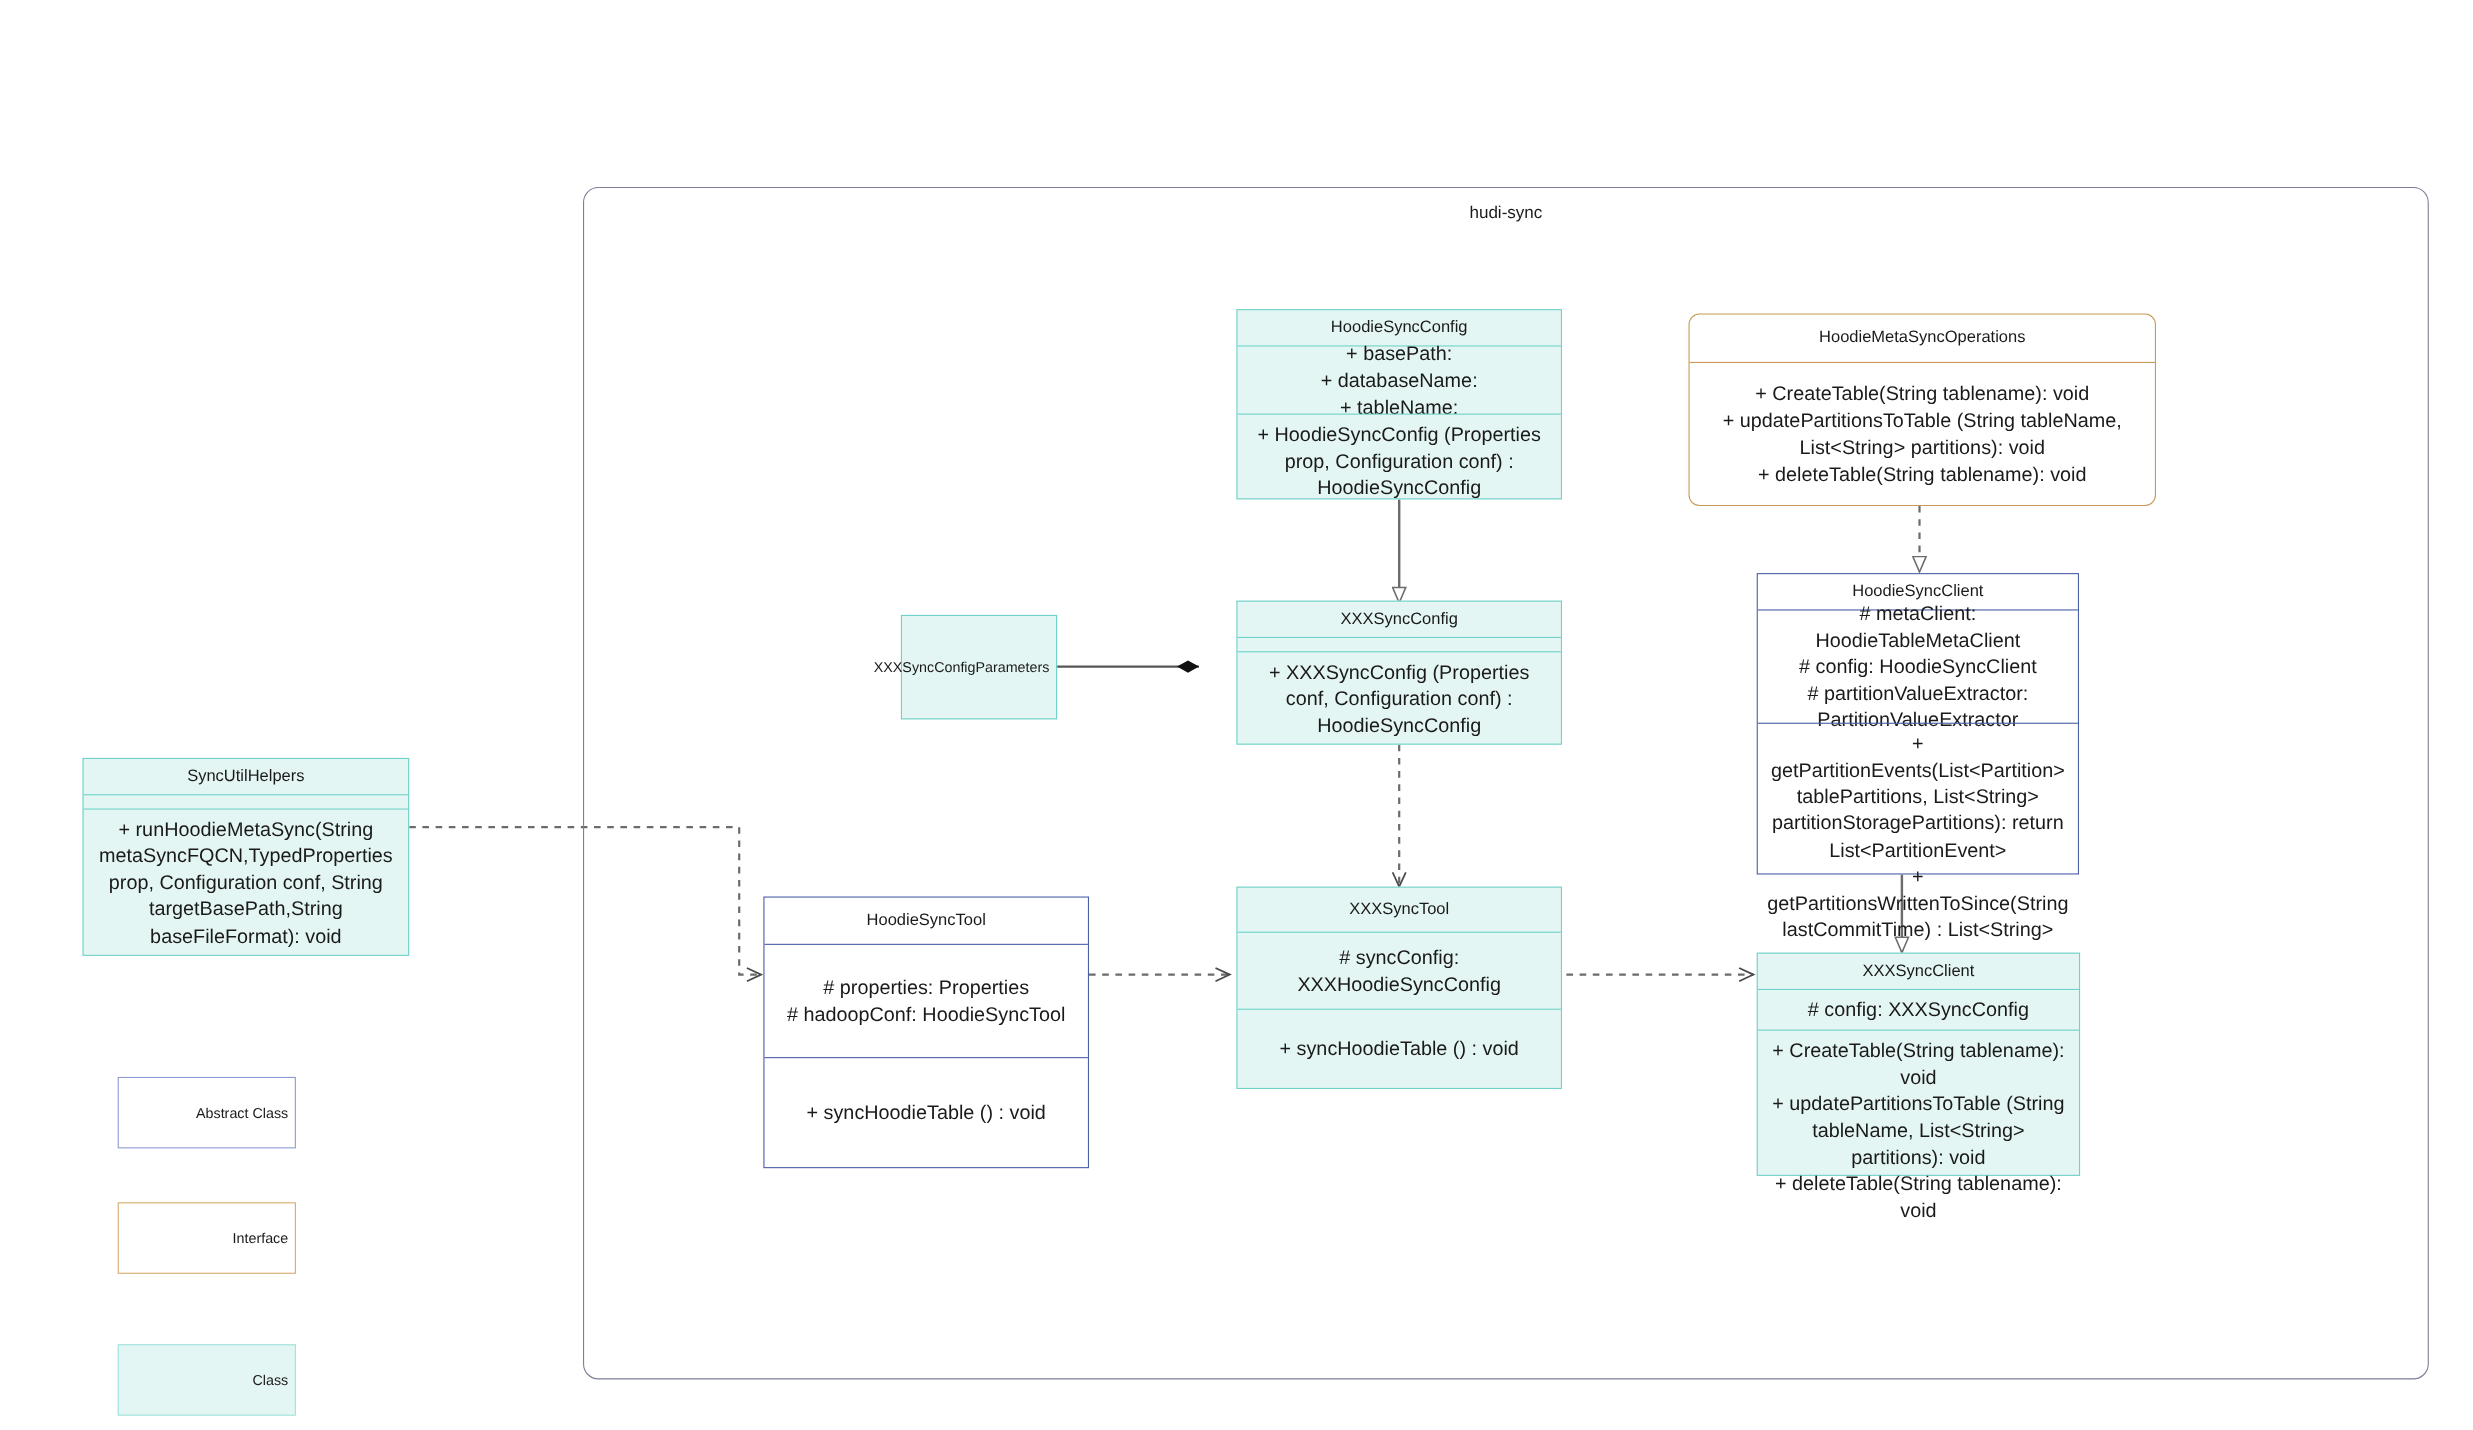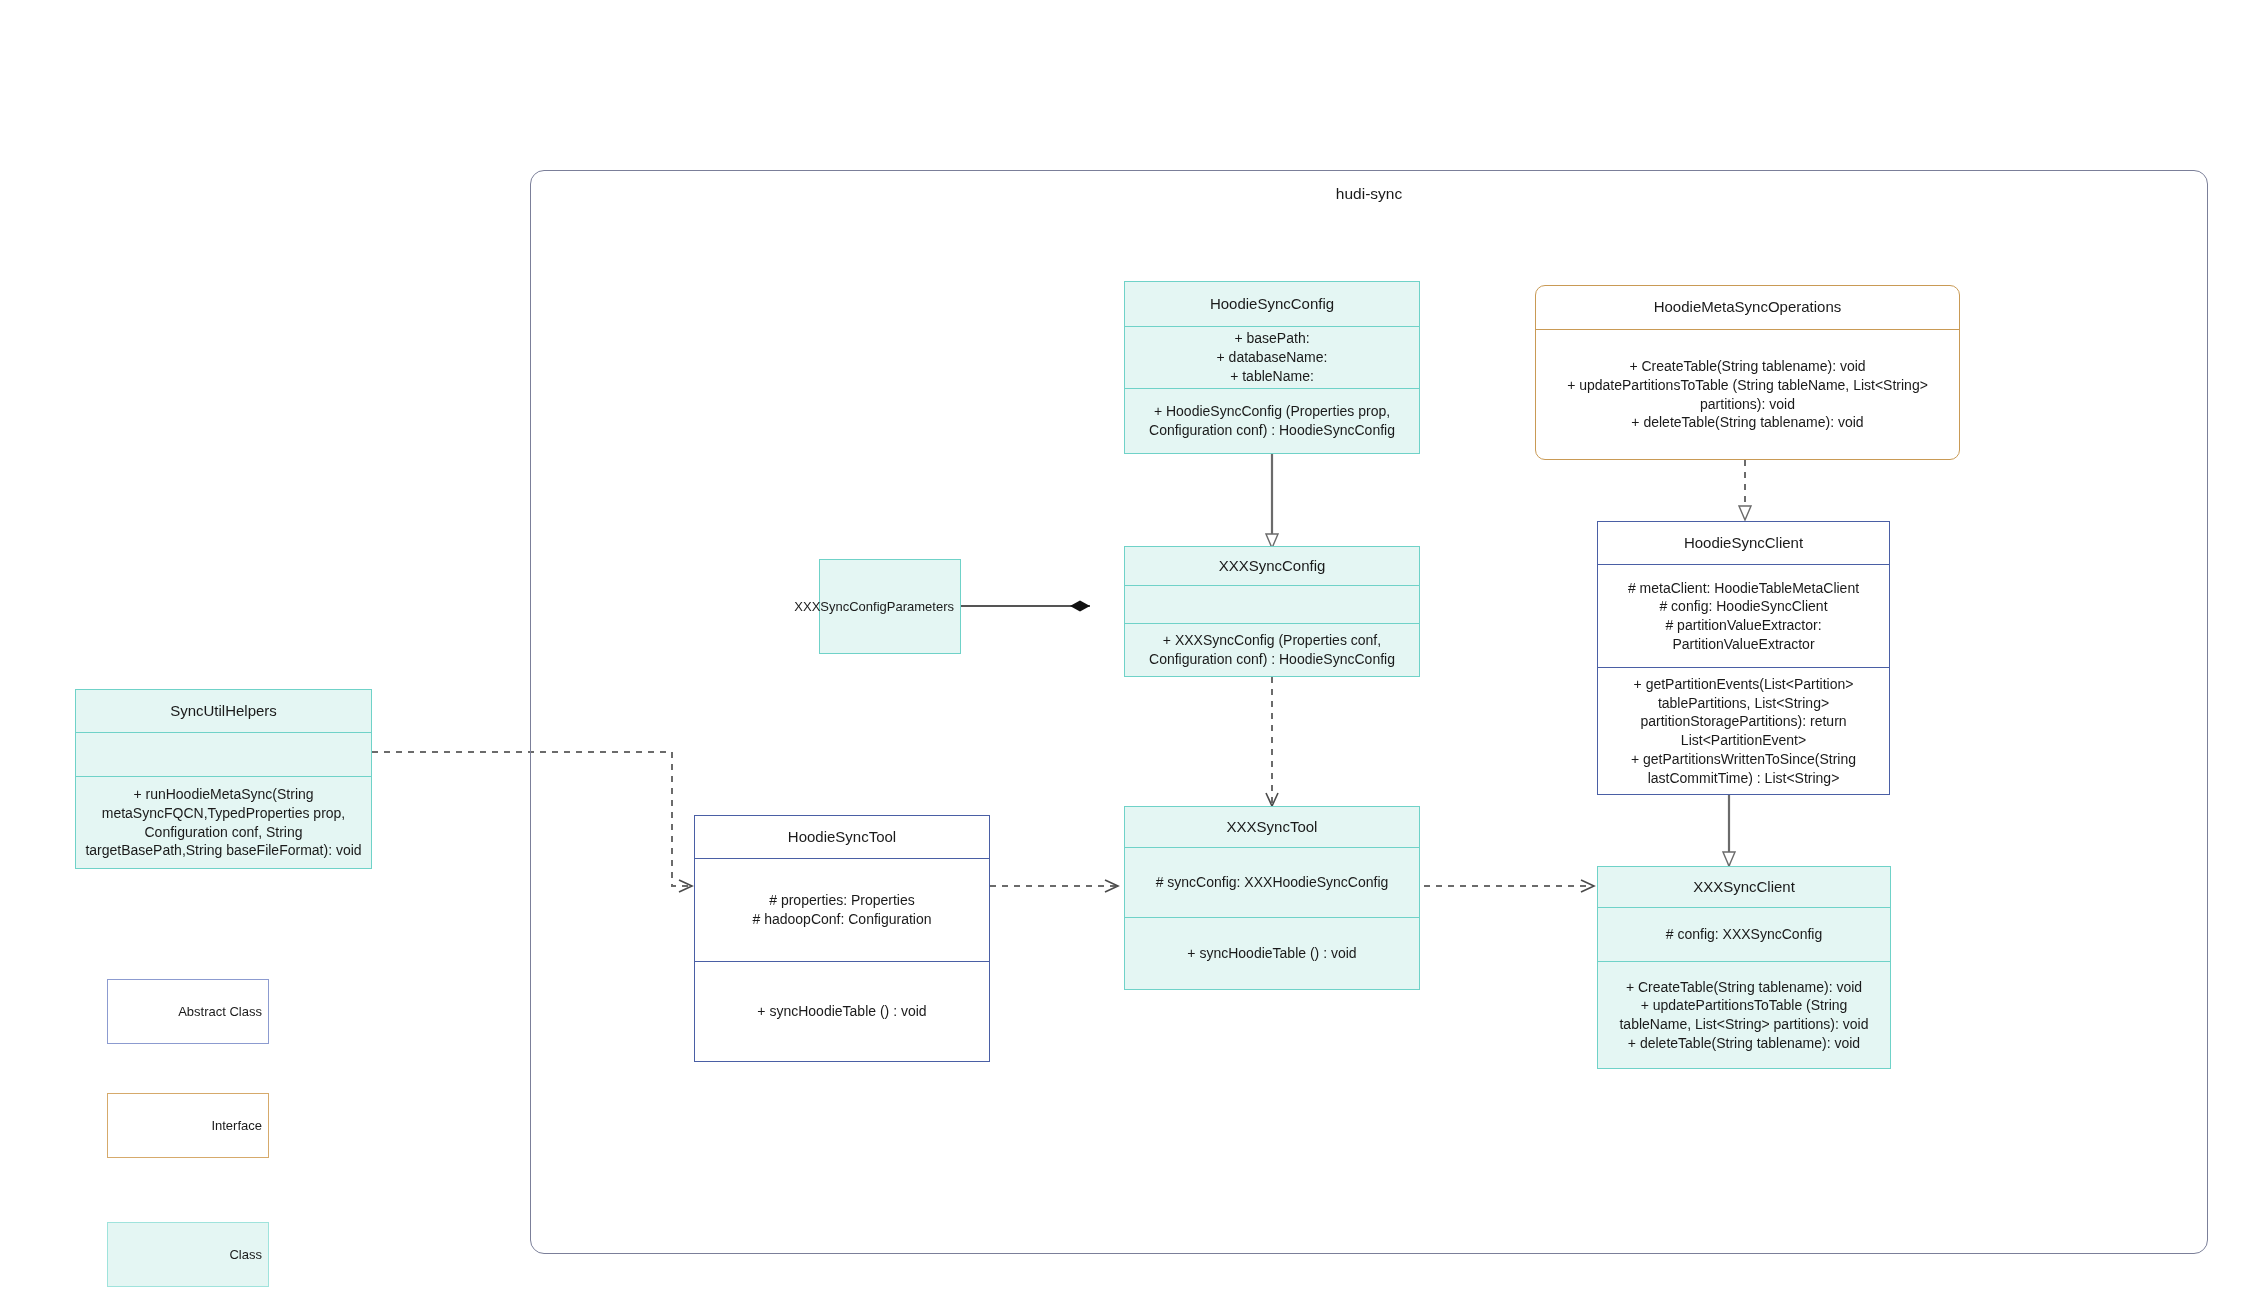--- a/index.html
+++ b/index.html
@@ -48,21 +48,21 @@
     flex-direction:column;
   }
   .umlbox .sect{
     box-sizing:border-box;
     display:flex;
     align-items:center;
     justify-content:center;
     padding:6px 8px;
     text-align:center;
     line-height:1.34;
-    font-size:14px;
+    font-size:18px;
     white-space:pre-line;
   }
   .umlbox .sect + .sect{ border-top:1.6px solid #6fd2c8; }
   .umlbox .name{ font-size:15px; }
 
   
   .umlbox.abstract{ border-color:#4a5fa5; background:#ffffff; }
   .umlbox.abstract .sect + .sect{ border-top-color:#4a5fa5; }
 
   
@@ -178,21 +178,21 @@
 
   <div class="umlbox" style="left:75px;top:689px;width:297px;height:180px;">
     <div class="sect name" style="height:42px;">SyncUtilHelpers</div>
     <div class="sect" style="height:44px;"></div>
     <div class="sect" style="flex:1;">+     runHoodieMetaSync(String metaSyncFQCN,TypedProperties prop, Configuration conf, String targetBasePath,String baseFileFormat): void</div>
   </div>
 
   <div class="umlbox abstract" style="left:694px;top:815px;width:296px;height:247px;">
     <div class="sect name" style="height:42px;">HoodieSyncTool</div>
     <div class="sect" style="height:103px;">#   properties: Properties
-#   hadoopConf: Configuration</div>
+#   hadoopConf: HoodieSyncTool</div>
     <div class="sect" style="flex:1;">+   syncHoodieTable () : void</div>
   </div>
 
   <div class="umlbox" style="left:1124px;top:806px;width:296px;height:184px;">
     <div class="sect name" style="height:40px;">XXXSyncTool</div>
     <div class="sect" style="height:70px;">#   syncConfig: XXXHoodieSyncConfig</div>
     <div class="sect" style="flex:1;">+   syncHoodieTable () : void</div>
   </div>
 
   <div class="umlbox" style="left:1597px;top:866px;width:294px;height:203px;">

